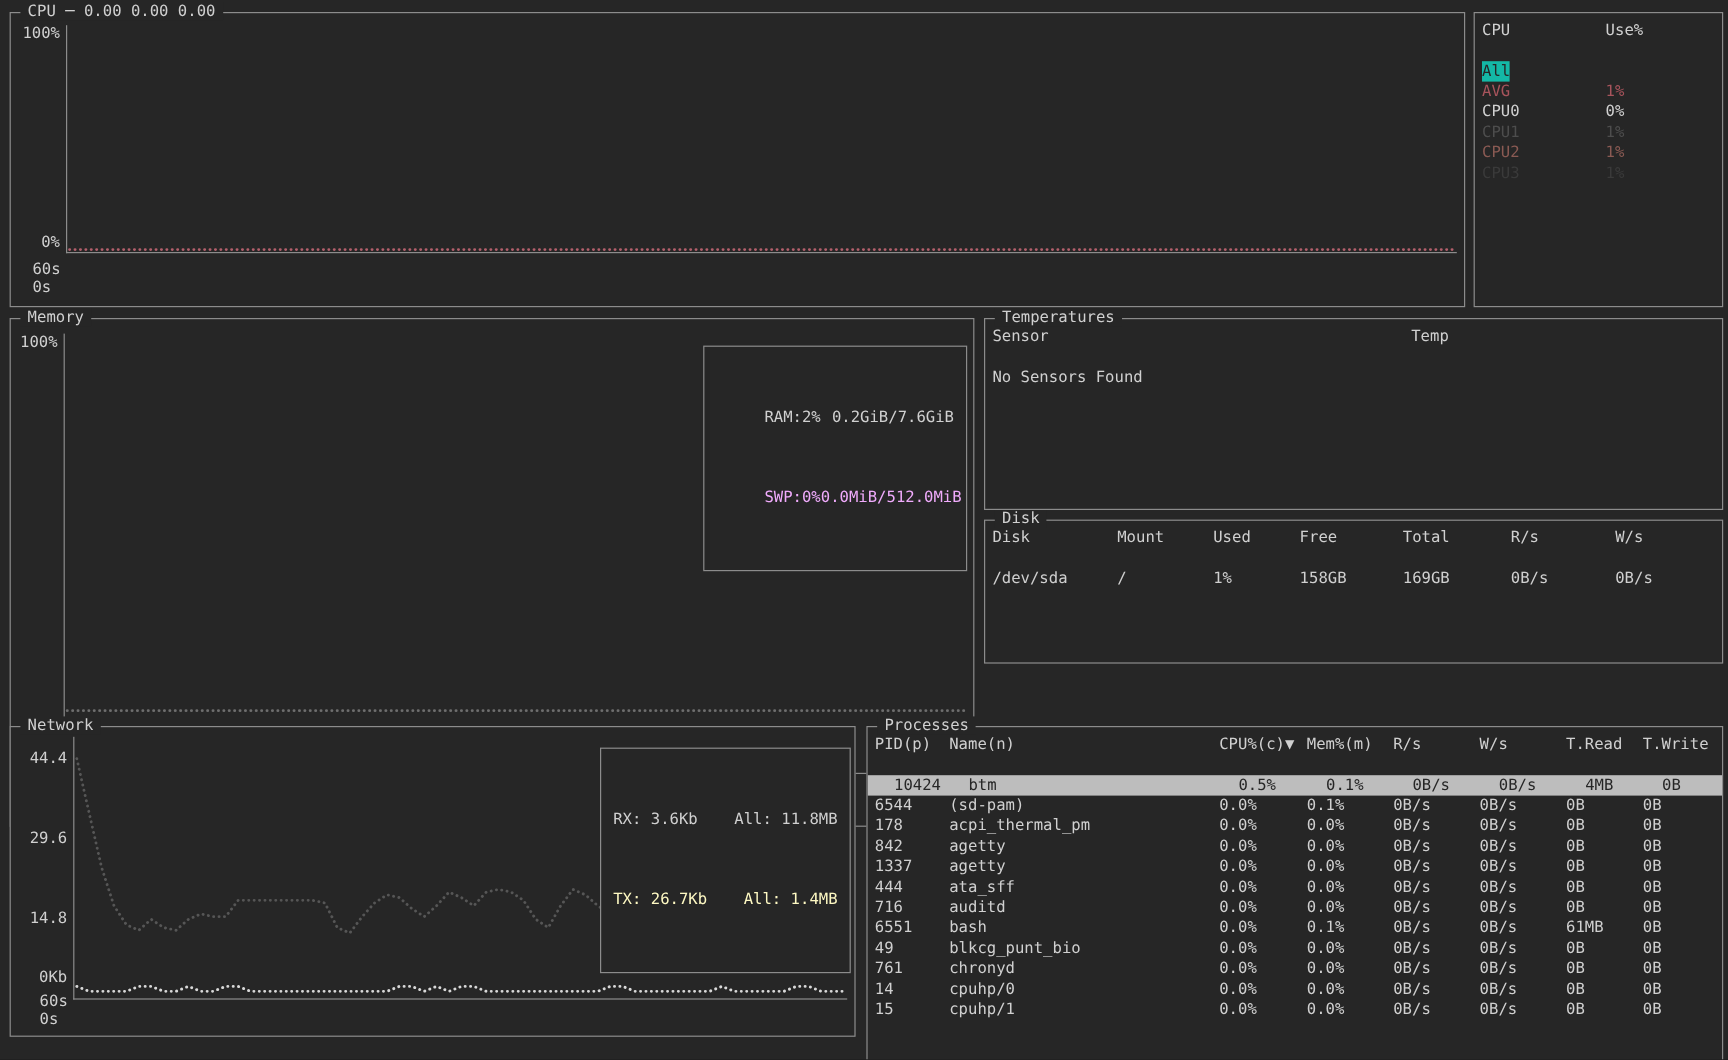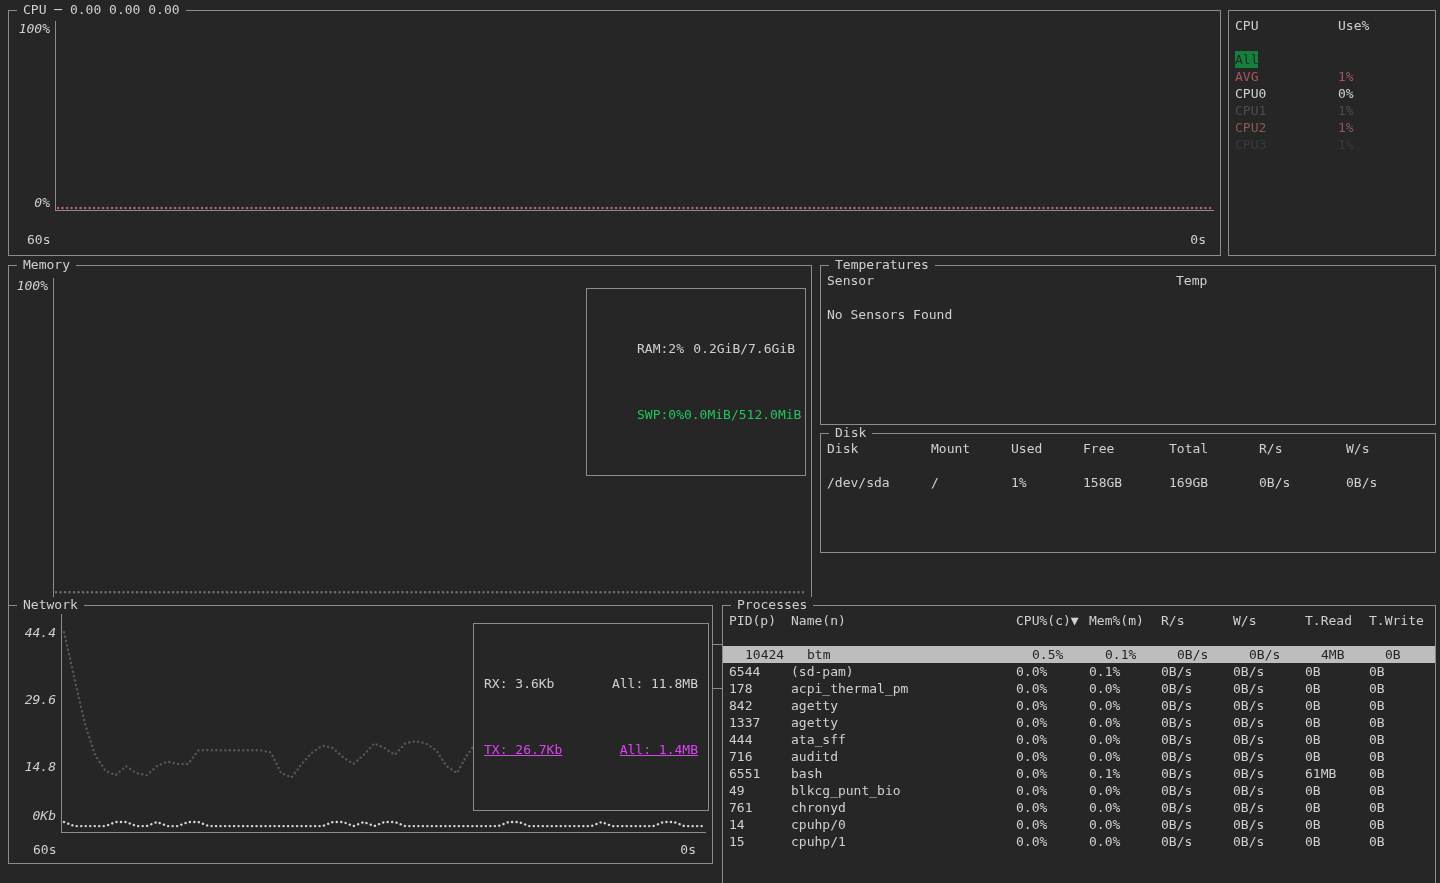--- a/index.html
+++ b/index.html
@@ -24,55 +24,55 @@
   .p-proc  { left:722px;  top:605px; width:714px;  height:336px; }
 
   
   .chart-area { position:absolute; display:flex; }
   .p-cpu  .chart-area { left:4px; right:6px; top:10px; bottom:44px; }
   .p-mem  .chart-area { left:2px; right:6px; top:12px; bottom:43px; }
   .p-net  .chart-area { left:2px; right:6px; top:8px;  bottom:30px; }
   .ylabels { position:relative; }
   .p-cpu .ylabels, .p-mem .ylabels { width:42px; }
   .p-net .ylabels { width:50px; }
-  .ylabel { position:absolute; right:5px; white-space:pre;font-style:italic; }
+  .ylabel { position:absolute; right:5px; white-space:pre; }
   .ylabel.top { top:0; }
   .ylabel.bottom { bottom:1px; }
   .plot { flex:1; position:relative; border-left:1px solid #8c8c8c; border-bottom:1px solid #8c8c8c; }
   .plot svg { position:absolute; left:0; top:0; width:100%; height:100%; display:block; }
-  .xlabels { position:absolute; display:flex; justify-content:space-between; }
+  .xlabels { position:absolute; display:flex; justify-content:space-between;flex-direction:column; }
   .p-cpu .xlabels { left:18px; right:14px; bottom:8px; }
   .p-mem .xlabels { left:18px; right:14px; bottom:9px; }
   .p-net .xlabels { left:24px; right:16px; bottom:6px; }
 
   
   .legend-box {
     position:absolute; border:1px solid #8c8c8c; background:#262626;
     padding:5px 10px; line-height:22px; z-index:2; white-space:pre;
   }
   .p-mem .legend-box { top:22px; right:5px; width:220px; }
-  .p-net .legend-box { top:17px; right:3px; width:236px;margin-left:44px; }
+  .p-net .legend-box { top:17px; right:3px; width:209px;margin-left:44px; }
   .legend-row { display:flex;margin-left:40px; }
   .legend-row .l-a { width:50px; }
   .legend-row .l-b { width:44px; }
-  .legend-row.dim { color:#22c55e; }
+  .legend-row.dim { color:#f0abfc; }
   .net-legend-row { display:flex; justify-content:space-between; }
-  .net-legend-row.dim { color:#d946ef;text-decoration:underline; }
+  .net-legend-row.dim { color:#fef9c3; }
 
   
   .tbl { position:absolute; left:0; right:0; top:6px; bottom:2px; overflow:hidden; }
   .trow { display:grid; height:17px; line-height:17px; padding-left:6px; white-space:pre; }
   .spacer { height:17px; }
   .selected { background:#bdbdbd; color:#262626;padding-left:22px; }
 
   .proc-grid { grid-template-columns:62px 225px 73px 72px 72px 72px 64px auto; }
   .disk-grid { grid-template-columns:104px 80px 72px 86px 90px 87px auto; }
   .temp-grid { grid-template-columns:349px auto; }
   .cpul-grid { grid-template-columns:103px auto; }
-  .hl { background:#15803d; color:#262626; }
+  .hl { background:#14b8a6; color:#262626; }
 </style>
 </head>
 <body>
 
 <div class="screen">
 
   <div class="panel p-cpu">
     <span class="panel-title">CPU ─ 0.00 0.00 0.00</span>
     <div class="chart-area">
       <div class="ylabels">

